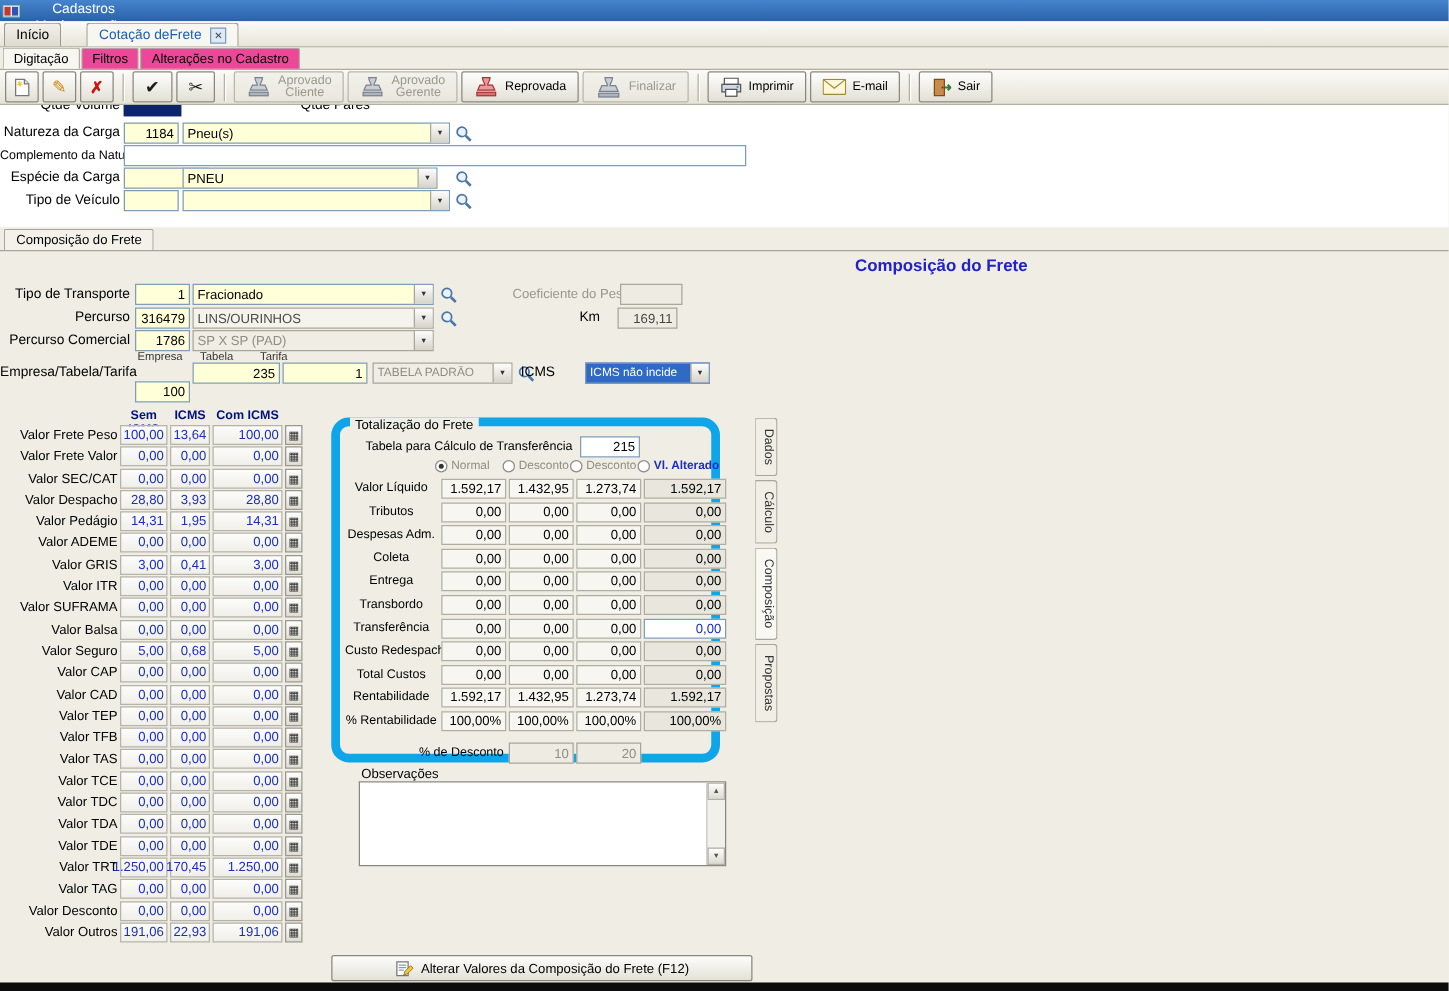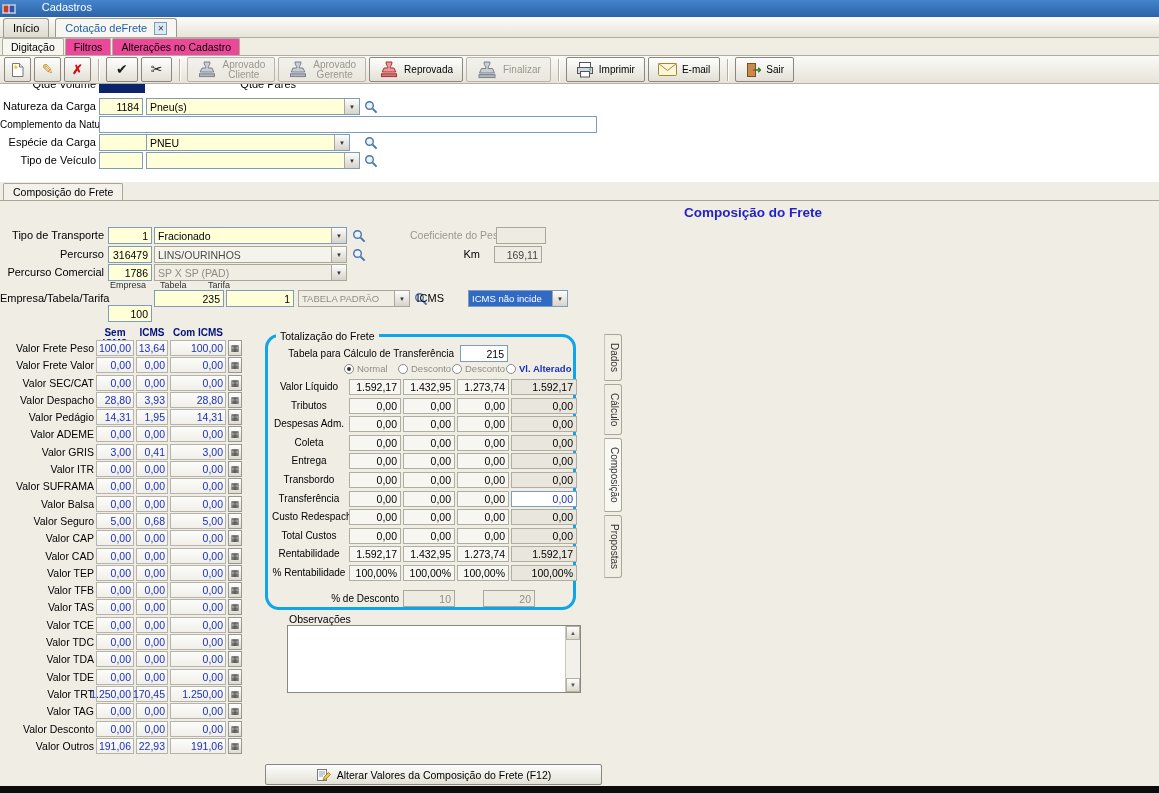--- a/index.html
+++ b/index.html
@@ -8,21 +8,21 @@
   button{font:inherit;cursor:default;}
 
   
   .menubar{position:absolute;top:0;left:0;width:100%;height:17px;background:linear-gradient(#4584CC,#2A62A8);display:flex;align-items:center;color:#fff;}
   .app-icon{width:16px;height:13px;margin:0 3px 0 2px;display:flex;align-items:center;}
   .menu-items{display:flex;height:100%;align-items:center;flex-direction:column;}
   .menu-item{padding:1px 7px;font-size:11px;white-space:nowrap;}
 
   
   .tabbar{position:absolute;top:17px;left:0;width:100%;height:21px;background:linear-gradient(#FCFBF8,#E7E4D9);border-bottom:1px solid #AFACA0;display:flex;align-items:flex-end;padding-left:3px;}
-  .doc-tab{height:19px;display:flex;align-items:center;padding:0 9px;margin-right:6px;border:1px solid #9B998E;border-bottom:none;border-radius:3px 3px 0 0;background:linear-gradient(#F2F0E9,#DEDBD0);font-size:11px;}
+  .doc-tab{height:19px;display:flex;align-items:center;padding:0 9px;margin-right:20px;border:1px solid #9B998E;border-bottom:none;border-radius:3px 3px 0 0;background:linear-gradient(#F2F0E9,#DEDBD0);font-size:11px;}
   .doc-tab.active{background:#F7F6F1;color:#1D5FAE;}
   .tab-close{width:13px;height:13px;margin-left:7px;border:1px solid #7F9DB9;background:#DCE9F7;color:#444;font-size:8px;line-height:11px;text-align:center;}
 
   
   .subtabbar{position:absolute;top:38px;left:0;width:100%;height:18px;background:#EFEDE4;border-bottom:1px solid #AFACA0;}
   #subtabs{display:flex;align-items:flex-end;height:100%;padding-left:2px;}
   .subtab{height:17px;padding:0 8px;margin-right:1px;border:1px solid #AFACA0;border-bottom:none;border-radius:2px 2px 0 0;background:#ec4899;font-size:10.5px;line-height:16px;}
   .subtab.active{background:#F7F6F1;font-weight:normal;}
 
   
@@ -69,21 +69,21 @@
   .vheaders{display:flex;gap:2px;margin-left:94px;height:13px;font-size:10px;font-weight:bold;color:#00107E;}
   .vh{text-align:center;}
   .vh.h1{width:38px;}.vh.h2{width:32px;}.vh.h3{width:56px;}
   .vrow{display:flex;align-items:center;gap:2px;height:16px;margin-bottom:1.3px;}
   .vlabel{width:92px;text-align:right;font-size:10.5px;white-space:nowrap;}
   .vcell{height:16px;border:1px solid #B6B4AA;background:linear-gradient(#FCFCFA,#F0EFE9);color:#1A2FBF;font-size:10.5px;display:flex;align-items:center;justify-content:flex-end;padding:0 2px;}
   .vcell.c1{width:38px;}.vcell.c2{width:32px;}.vcell.c3{width:56px;}
   .calcbtn{width:14px;height:16px;font-size:9px;line-height:14px;border:1px solid #9A988E;background:linear-gradient(#FFFFFF,#DEDCD2);color:#333;padding:0;display:flex;align-items:center;justify-content:center;}
 
   
-  .totgroup{position:absolute;left:265px;top:133px;width:311px;height:276px;border:3px solid #0ea5e9;border-radius:14px;}
+  .totgroup{position:absolute;left:265px;top:133px;width:311px;height:276px;border:7px solid #0ea5e9;border-radius:14px;}
   .gtitle{position:absolute;top:-7px;left:8px;background:#EFEDE4;padding:0 4px;font-size:10.5px;}
   .transfer-label{position:absolute;left:4px;top:11px;width:182px;text-align:right;font-size:10px;white-space:nowrap;}
   .transfer-field{position:absolute;left:192px;top:8px;width:48px;}
   .radio-row{position:absolute;left:4px;top:26px;width:330px;height:13px;}
   .radio-wrap{position:absolute;display:flex;align-items:center;gap:3px;top:0;}
   .radio-wrap.p1{left:72px;}.radio-wrap.p2{left:126px;}.radio-wrap.p3{left:180px;}.radio-wrap.p4{left:234px;}
   .radio{width:10px;height:10px;border-radius:50%;border:1px solid #8a8a8a;background:#fff;display:flex;align-items:center;justify-content:center;}
   .radio.sel::after{content:"";width:4px;height:4px;border-radius:50%;background:#333;}
   .rlabel{font-size:9.5px;color:#8F8D84;white-space:nowrap;}
   .rlabel.accent{color:#1A2FBF;font-weight:bold;}
@@ -91,21 +91,21 @@
   .trow{position:relative;height:18.6px;}
   .tlabelr{position:absolute;left:0;width:74px;text-align:center;font-size:10px;line-height:16px;white-space:nowrap;}
   .tcell{position:absolute;top:0;height:16px;border:1px solid #B0AEA2;background:#F7F6F1;font-size:10.5px;display:flex;align-items:center;justify-content:flex-end;padding:0 3px;}
   .tcell.c1{left:77px;width:52px;}
   .tcell.c2{left:131px;width:52px;}
   .tcell.c3{left:185px;width:52px;}
   .tcell.c4{left:239px;width:66px;background:#E9E7DD;}
   .tcell.editcell{background:#fff;color:#1A2FBF;border-color:#7F9DB9;}
   .desc-label{position:absolute;left:4px;top:256px;width:127px;text-align:right;font-size:10px;}
   .desc-f1{position:absolute;left:135px;top:253px;width:52px;color:#8F8D84;background:#F2F1EC;}
-  .desc-f2{position:absolute;left:189px;top:253px;width:52px;color:#8F8D84;background:#F2F1EC;margin-left:26px;}
+  .desc-f2{position:absolute;left:189px;top:253px;width:52px;color:#8F8D84;background:#F2F1EC;}
 
   
   .obs-label{position:absolute;left:289px;top:412px;font-size:10.5px;}
   .obsbox{position:absolute;left:287px;top:424px;width:294px;height:68px;border:1px solid #8A887E;background:#fff;}
   .obs-scroll{position:absolute;right:0;top:0;width:15px;height:100%;background:#F1F0EB;border-left:1px solid #C9C6BA;}
   .obs-btn{position:absolute;left:0;width:14px;height:14px;border:1px solid #B3B0A4;background:linear-gradient(#FDFDFD,#DCD9CE);font-size:6px;color:#555;display:flex;align-items:center;justify-content:center;}
   .obs-up{top:0;}
   .obs-down{bottom:0;}
 
   

